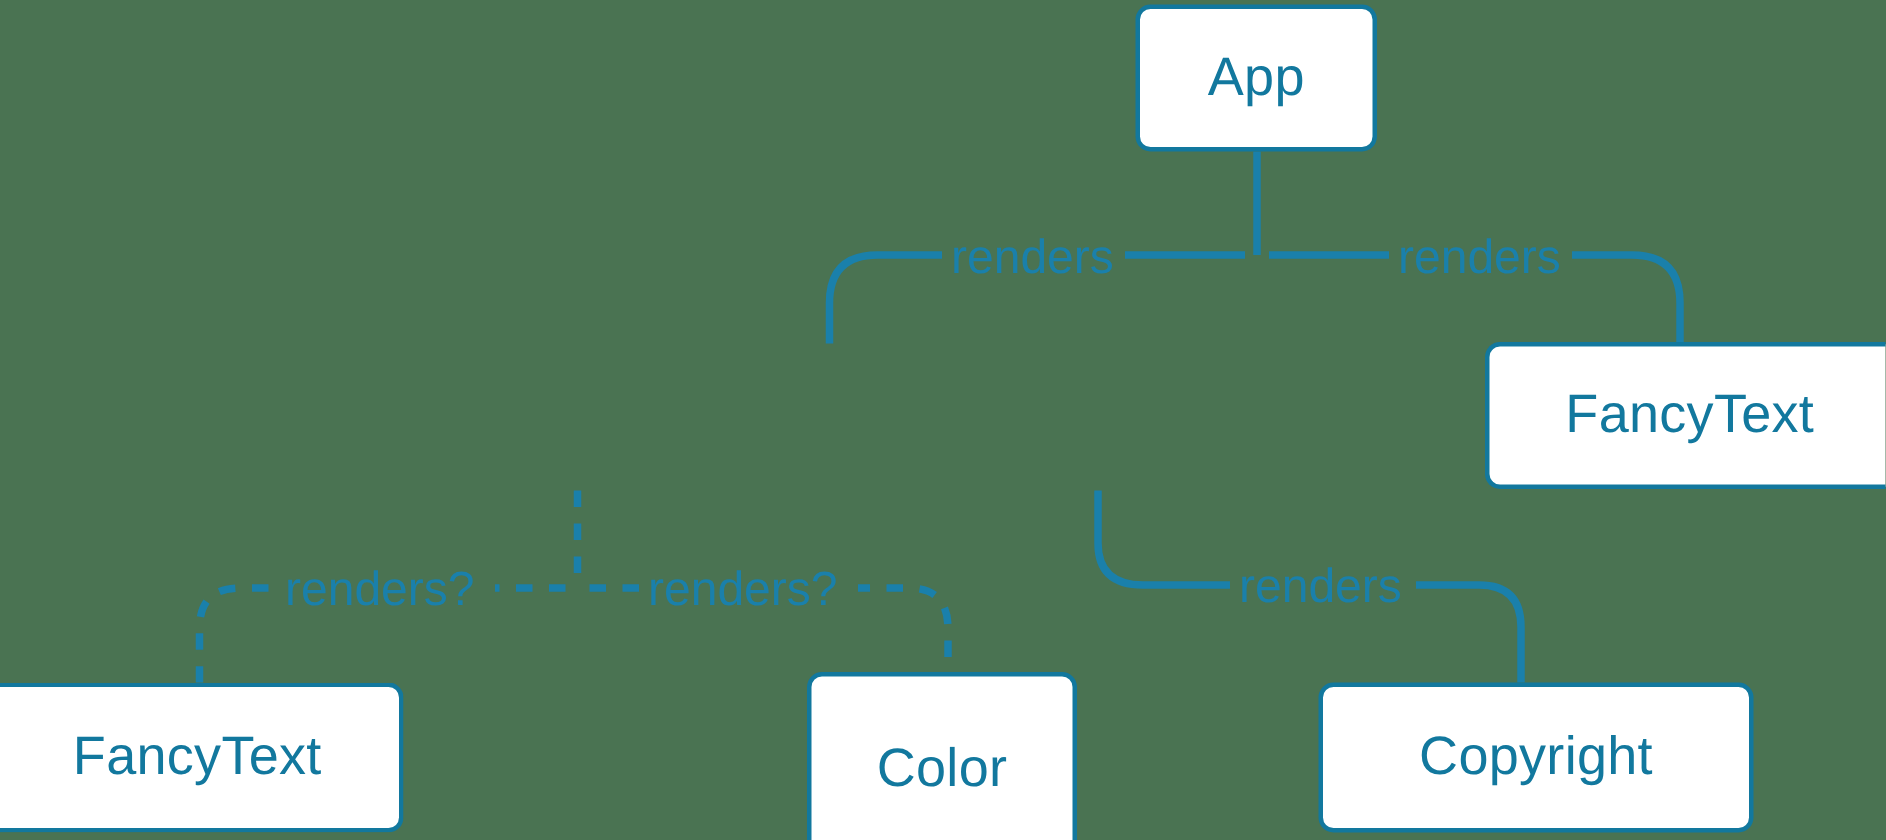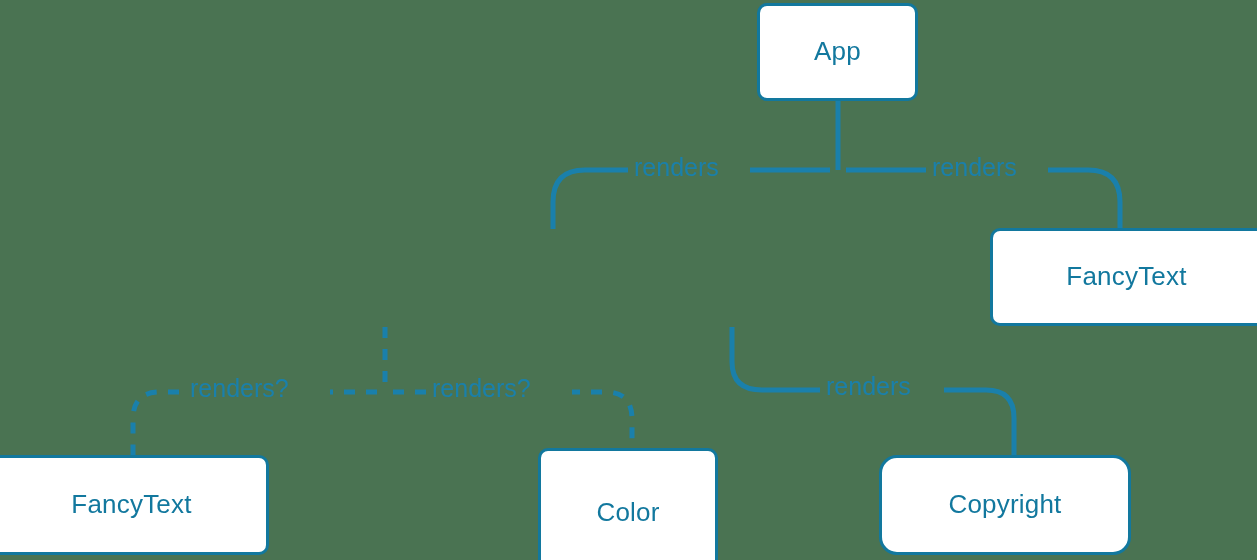--- a/index.html
+++ b/index.html
@@ -29,47 +29,47 @@
   .node {
     position: absolute;
     background: #ffffff;
     border: 3px solid #12789e;
     border-radius: 10px;
     box-sizing: border-box;
     display: flex;
     align-items: center;
     justify-content: center;
     color: #12789e;
-    font-size: 26px;
+    font-size: 36px;
     font-weight: 400;
     letter-spacing: 0.2px;
     white-space: nowrap;
     z-index: 2;
   }
   .node-label {
     display: block;
     line-height: 1;
     padding-bottom: 2px;
   }
   
   #node-app        { left: 757px;  top: 3px;   width: 161px; height: 98px; }
   #node-inspgen    { left: 334px;  top: 229px; width: 462px; height: 98px; }
   #node-fancytext-right { left: 990px; top: 228px; width: 270px; height: 98px;
                           border-right-width: 0;
                           border-top-right-radius: 0; border-bottom-right-radius: 0; }
   #node-fancytext-left  { left: -3px; top: 455px; width: 272px; height: 100px;
                           border-left-width: 0;
                           border-top-left-radius: 0; border-bottom-left-radius: 0; }
   #node-color      { left: 538px;  top: 448px; width: 180px; height: 130px; }
-  #node-copyright  { left: 879px;  top: 455px; width: 252px; height: 100px; border-radius: 18px; }
+  #node-copyright  { left: 879px;  top: 455px; width: 290px; height: 100px; }
 
   .edge-label {
     position: absolute;
     color: #1a80ab;
-    font-size: 25px;
+    font-size: 32px;
     line-height: 1;
     white-space: nowrap;
     z-index: 3;
     background: transparent;
   }
   #edge-label-app-inspgen      { left: 634px; top: 155px; }
   #edge-label-app-fancytext    { left: 932px; top: 155px; }
   #edge-label-inspgen-fancytext{ left: 190px; top: 376px; }
   #edge-label-inspgen-color    { left: 432px; top: 376px; }
   #edge-label-inspgen-copyright{ left: 826px; top: 374px; }

